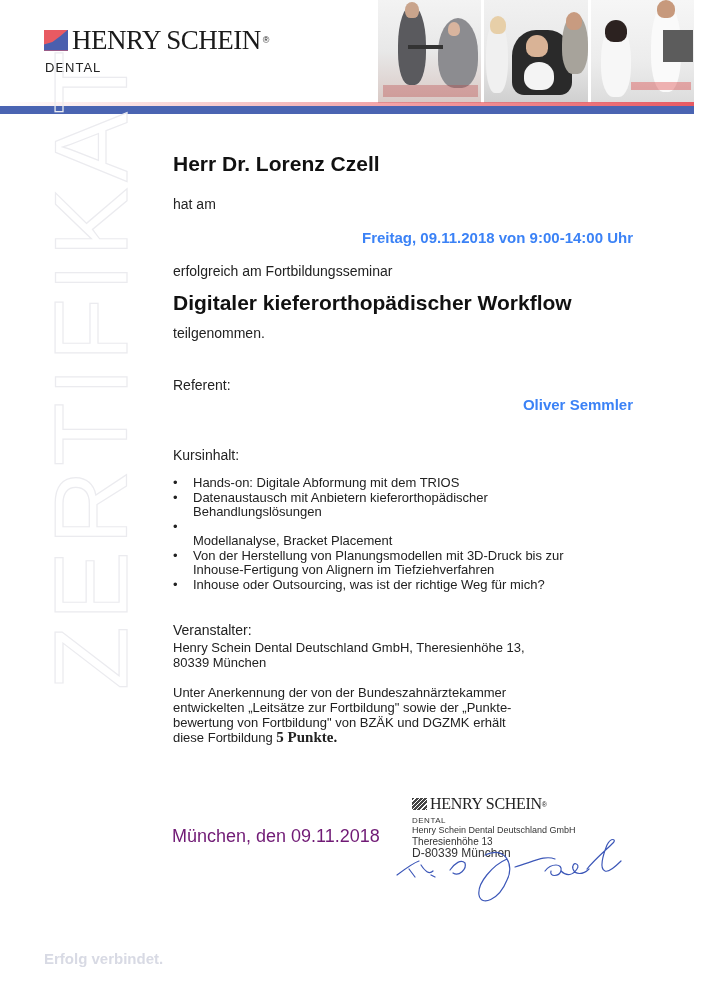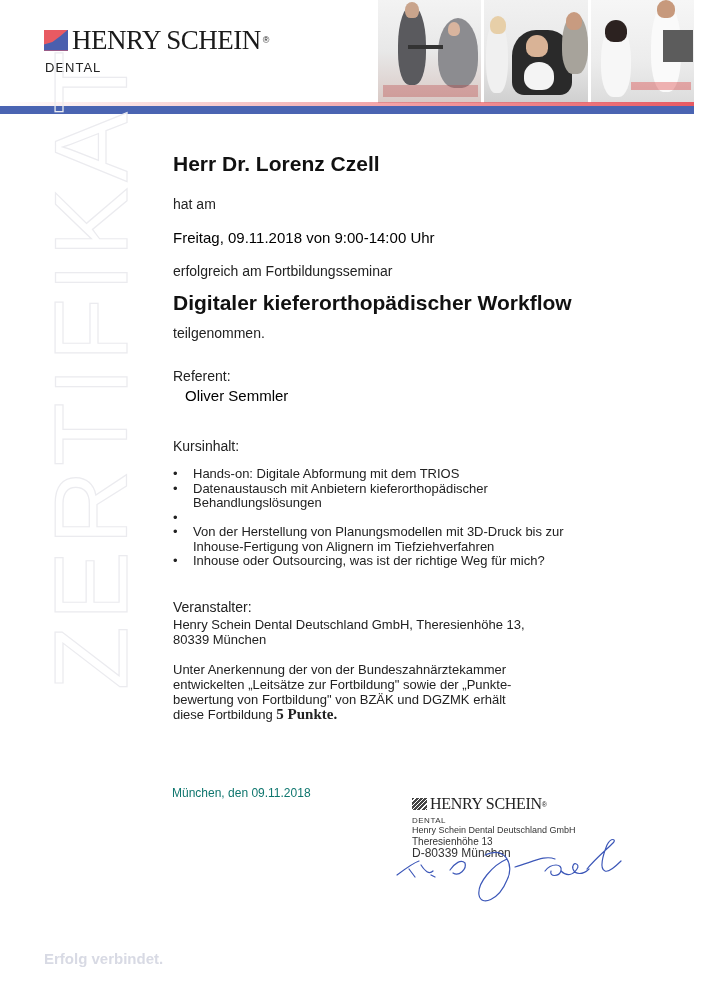--- a/index.html
+++ b/index.html
@@ -33,32 +33,32 @@
 
   
   .watermark { left:32px; top:690px; transform:rotate(-90deg); transform-origin:0 0;
                font-family:"Liberation Sans", sans-serif; font-size:104px; font-weight:300;
                color:transparent; -webkit-text-stroke:1.2px #ebebef; letter-spacing:6px; white-space:nowrap; }
 
   
   .content { left:173px; top:152px; width:460px; }
   .name { font-size:21px; font-weight:bold; color:#111; margin:0; line-height:24px; }
   .p { font-size:14px; line-height:17px; color:#222; margin:0; }
-  .bold16 { font-size:15px; font-weight:normal; color:#000000; }
+  .bold16 { font-size:15px; font-weight:bold; color:#3b82f6;text-align:right; }
   .title { font-size:21px; font-weight:bold; color:#111; line-height:24px; }
 
   .list { margin:0; padding:0; list-style:none; }
   .list li { position:relative; padding-left:20px; font-size:13px; line-height:14.5px; color:#222; }
   .list li::before { content:"•"; position:absolute; left:0; top:0; font-size:13px; }
 
   .small13 { font-size:13px; line-height:15px; color:#222; }
   .punkte { font-family:"Liberation Serif", serif; font-weight:bold; font-size:15px; }
 
   
-  .city-date { left:172px; top:786px; font-size:12px; color:#0f766e; }
+  .city-date { left:172px; top:826px; font-size:18px; color:#701a75; }
   .stamp { left:412px; top:795px; width:230px; }
   .stamp-logo { display:flex; align-items:center; }
   .stamp-mark { width:15px; height:12px; background:#333; margin-right:3px;
                 background:repeating-linear-gradient(135deg,#444 0 2px,#fff 2px 3px); }
   .stamp-word { font-family:"Liberation Serif", serif; font-size:16px; color:#222; letter-spacing:-0.3px; }
   .stamp-reg { font-size:7px; vertical-align:top; }
   .stamp-dental { font-size:8px; letter-spacing:0.5px; margin-top:3px; color:#333; }
   .stamp-line { font-size:9px; color:#333; line-height:11px; font-family:"Liberation Sans Narrow","Liberation Sans", sans-serif; }
   .stamp-line.big { font-size:12px; line-height:13px; }
   .signature { left:395px; top:825px; width:230px; height:80px; }
@@ -113,28 +113,28 @@
 <div class="abs watermark">ZERTIFIKAT</div>
 
 <div class="abs content">
   <p class="name">Herr Dr. Lorenz Czell</p>
   <p class="p" style="margin-top:20px;">hat am</p>
   <p class="p bold16" style="margin-top:16px;">Freitag, 09.11.2018 von 9:00-14:00 Uhr</p>
   <p class="p" style="margin-top:17px;">erfolgreich am Fortbildungsseminar</p>
   <p class="title" style="margin:11px 0 0 0;">Digitaler kieferorthopädischer Workflow</p>
   <p class="p" style="margin-top:10px;">teilgenommen.</p>
 
-  <p class="p" style="margin-top:26px;">Referent:</p>
+  <p class="p" style="margin-top:35px;">Referent:</p>
   <p class="p bold16" style="margin-top:2px;margin-left:12px;">Oliver Semmler</p>
 
   <p class="p" style="margin-top:34px;">Kursinhalt:</p>
   <ul class="list" style="margin-top:12px;">
     <li><span>Hands-on: Digitale Abformung mit dem TRIOS</span></li>
     <li><span>Datenaustausch mit Anbietern kieferorthopädischer</span><br><span>Behandlungslösungen</span></li>
-    <li><br></li>
+    <li><br><span>Modellanalyse, Bracket Placement</span></li>
     <li><span>Von der Herstellung von Planungsmodellen mit 3D-Druck bis zur</span><br><span>Inhouse-Fertigung von Alignern im Tiefziehverfahren</span></li>
     <li><span>Inhouse oder Outsourcing, was ist der richtige Weg für mich?</span></li>
   </ul>
 
   <p class="p" style="margin-top:30px;">Veranstalter:</p>
   <div class="small13" style="margin-top:1px;">
     <span>Henry Schein Dental Deutschland GmbH, Theresienhöhe 13,</span><br>
     <span>80339 München</span>
   </div>
 

